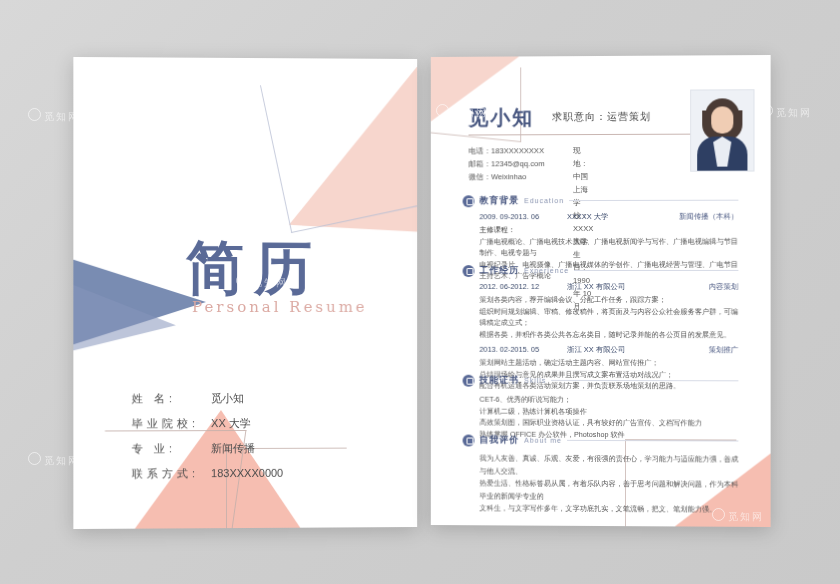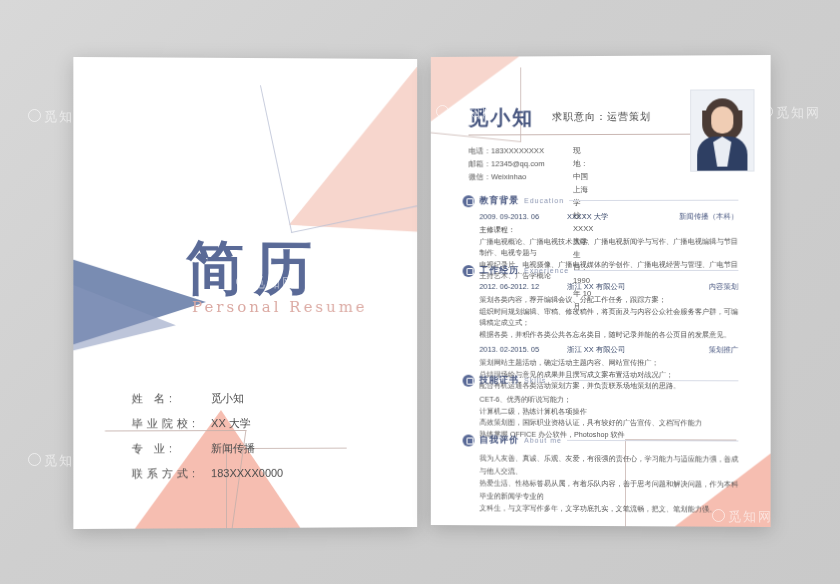--- a/index.html
+++ b/index.html
@@ -5,21 +5,21 @@
   html,body{margin:0;padding:0;}
   body{
     width:840px;height:584px;overflow:hidden;
     font-family:"Liberation Sans","DejaVu Sans",sans-serif;
     background:linear-gradient(135deg,#d8d8d8 0%,#cfcfcf 40%,#c9c9c9 100%);
     position:relative;
   }
   .stage{position:absolute;inset:0;}
 
   
-  .wm{position:absolute;color:rgba(255,255,255,.55);font-size:13px;letter-spacing:2px;
+  .wm{position:absolute;color:rgba(255,255,255,.55);font-size:10px;letter-spacing:2px;
       font-family:"DejaVu Sans",sans-serif;pointer-events:none;user-select:none;}
   .wm b{font-weight:normal;}
   .wm-ico{display:inline-block;width:11px;height:11px;border-radius:50%;
       border:1px solid rgba(255,255,255,.6);margin-right:3px;vertical-align:-1px;}
 
   
   .page{position:absolute;background:#ffffff;overflow:hidden;
         box-shadow:0 4px 18px rgba(0,0,0,.18);}
   .page1{left:74px;top:58px;width:344px;height:470px;
          transform:perspective(1400px) rotateY(2deg);}

